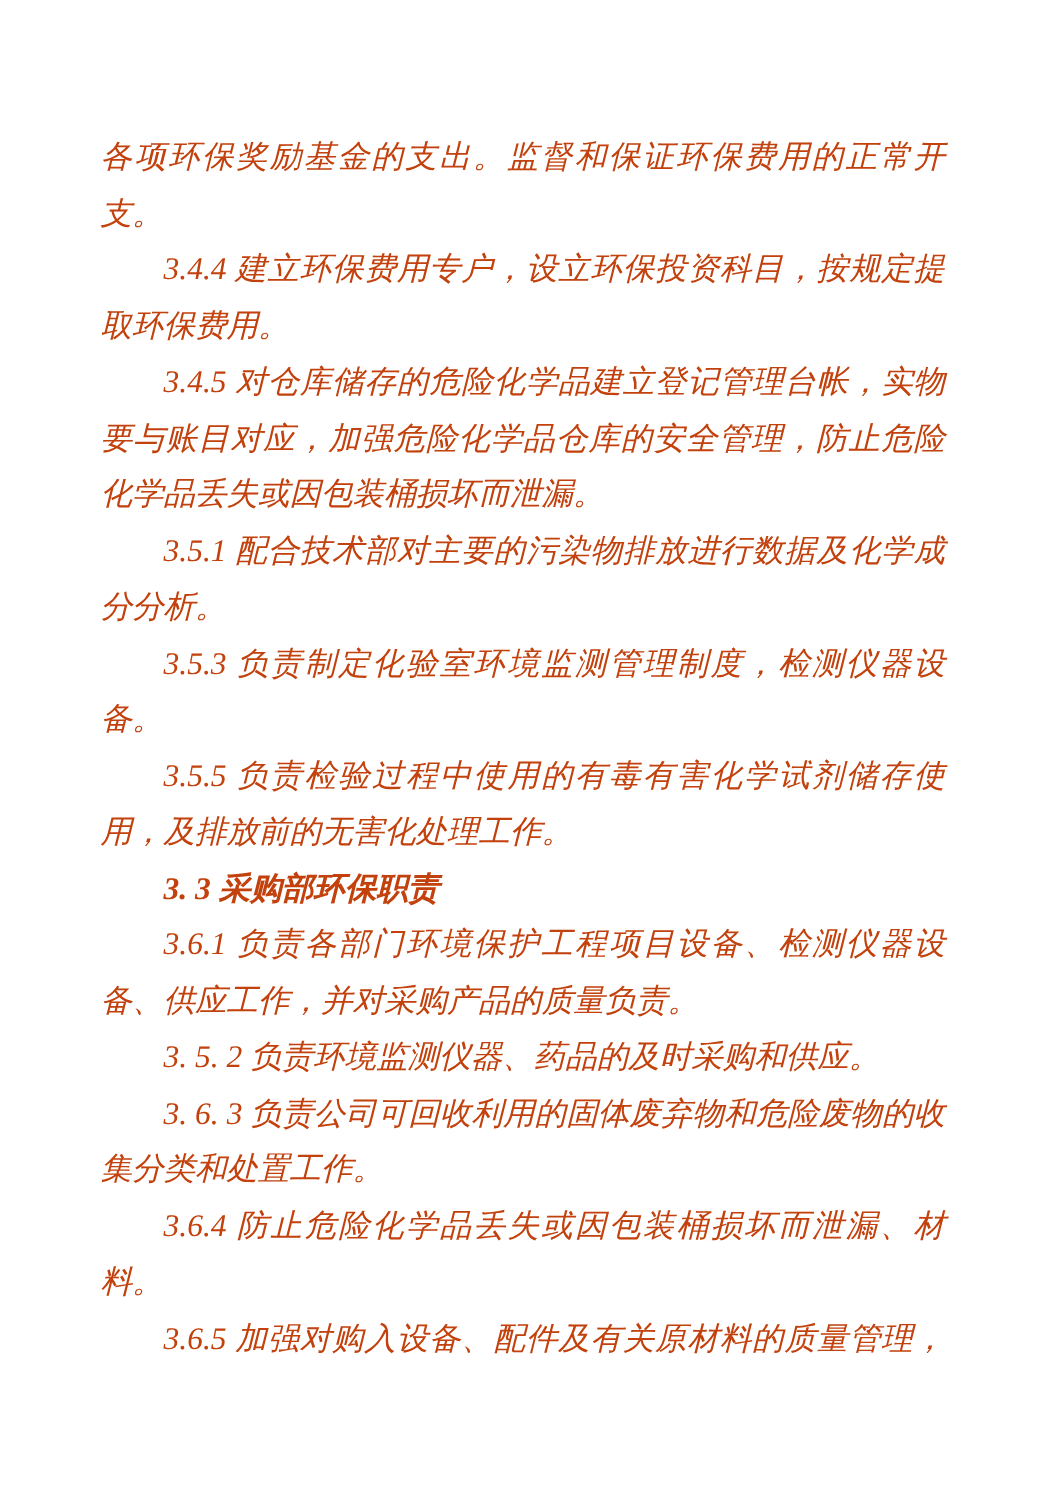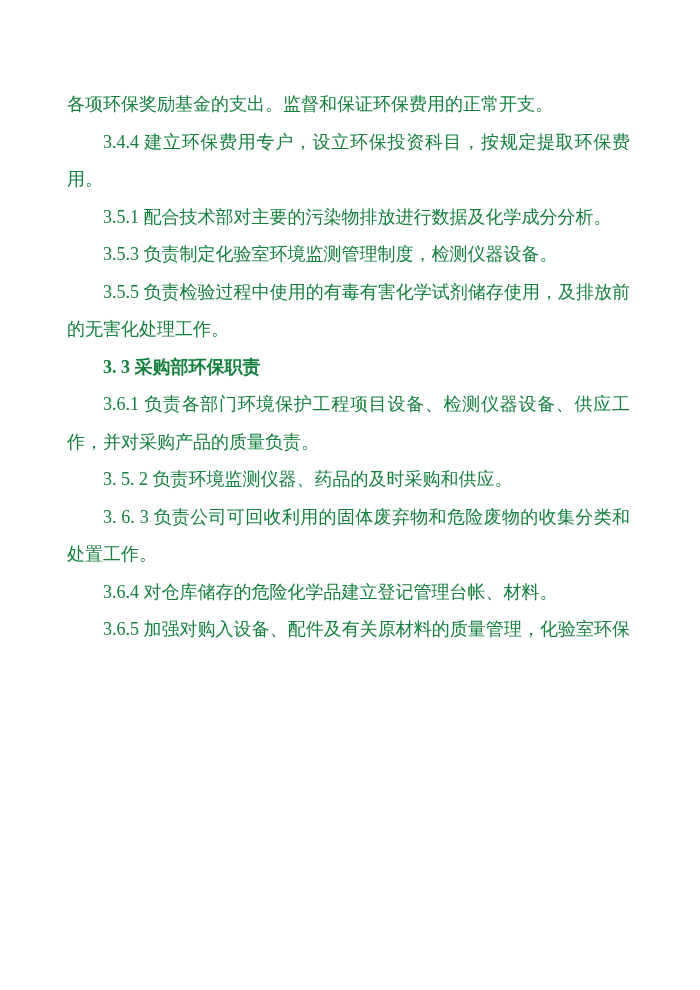--- a/index.html
+++ b/index.html
@@ -15,49 +15,51 @@
   }
   .page {
     box-sizing: border-box;
     width: 700px;
     height: 990px;
     background: #ffffff;
     padding: 86px 70px 0 67px;
   }
   .doc-body p {
     margin: 0;
-    font-size: 18px;
+    font-size: 21px;
     line-height: 37.5px;
-    color: #15803d;
+    color: #c2410c;
     text-align: justify;
     text-align-last: left;
     letter-spacing: 0;
     word-break: break-word;
+    font-style: italic;
   }
   .doc-body p.indent {
     text-indent: 2em;
   }
   .doc-body p.heading {
     font-weight: bold;
   }
   .doc-body p.cutoff {
     max-height: 37.5px;
     overflow: hidden;
   }
 </style>
 </head>
 <body>
 
 <div class="page">
   <div class="doc-body">
     <p>各项环保奖励基金的支出。监督和保证环保费用的正常开支。</p>
     <p class="indent">3.4.4 建立环保费用专户，设立环保投资科目，按规定提取环保费用。</p>
+    <p class="indent">3.4.5 对仓库储存的危险化学品建立登记管理台帐，实物要与账目对应，加强危险化学品仓库的安全管理，防止危险化学品丢失或因包装桶损坏而泄漏。</p>
     <p class="indent">3.5.1 配合技术部对主要的污染物排放进行数据及化学成分分析。</p>
     <p class="indent">3.5.3 负责制定化验室环境监测管理制度，检测仪器设备。</p>
     <p class="indent">3.5.5 负责检验过程中使用的有毒有害化学试剂储存使用，及排放前的无害化处理工作。</p>
     <p class="indent heading">3. 3 采购部环保职责</p>
     <p class="indent">3.6.1 负责各部门环境保护工程项目设备、检测仪器设备、供应工作，并对采购产品的质量负责。</p>
     <p class="indent">3. 5. 2 负责环境监测仪器、药品的及时采购和供应。</p>
     <p class="indent">3. 6. 3 负责公司可回收利用的固体废弃物和危险废物的收集分类和处置工作。</p>
-    <p class="indent">3.6.4 对仓库储存的危险化学品建立登记管理台帐、材料。</p>
+    <p class="indent">3.6.4 防止危险化学品丢失或因包装桶损坏而泄漏、材料。</p>
     <p class="indent cutoff">3.6.5 加强对购入设备、配件及有关原材料的质量管理，化验室环保职责</p>
   </div>
 </div>
 
 </body></html>

